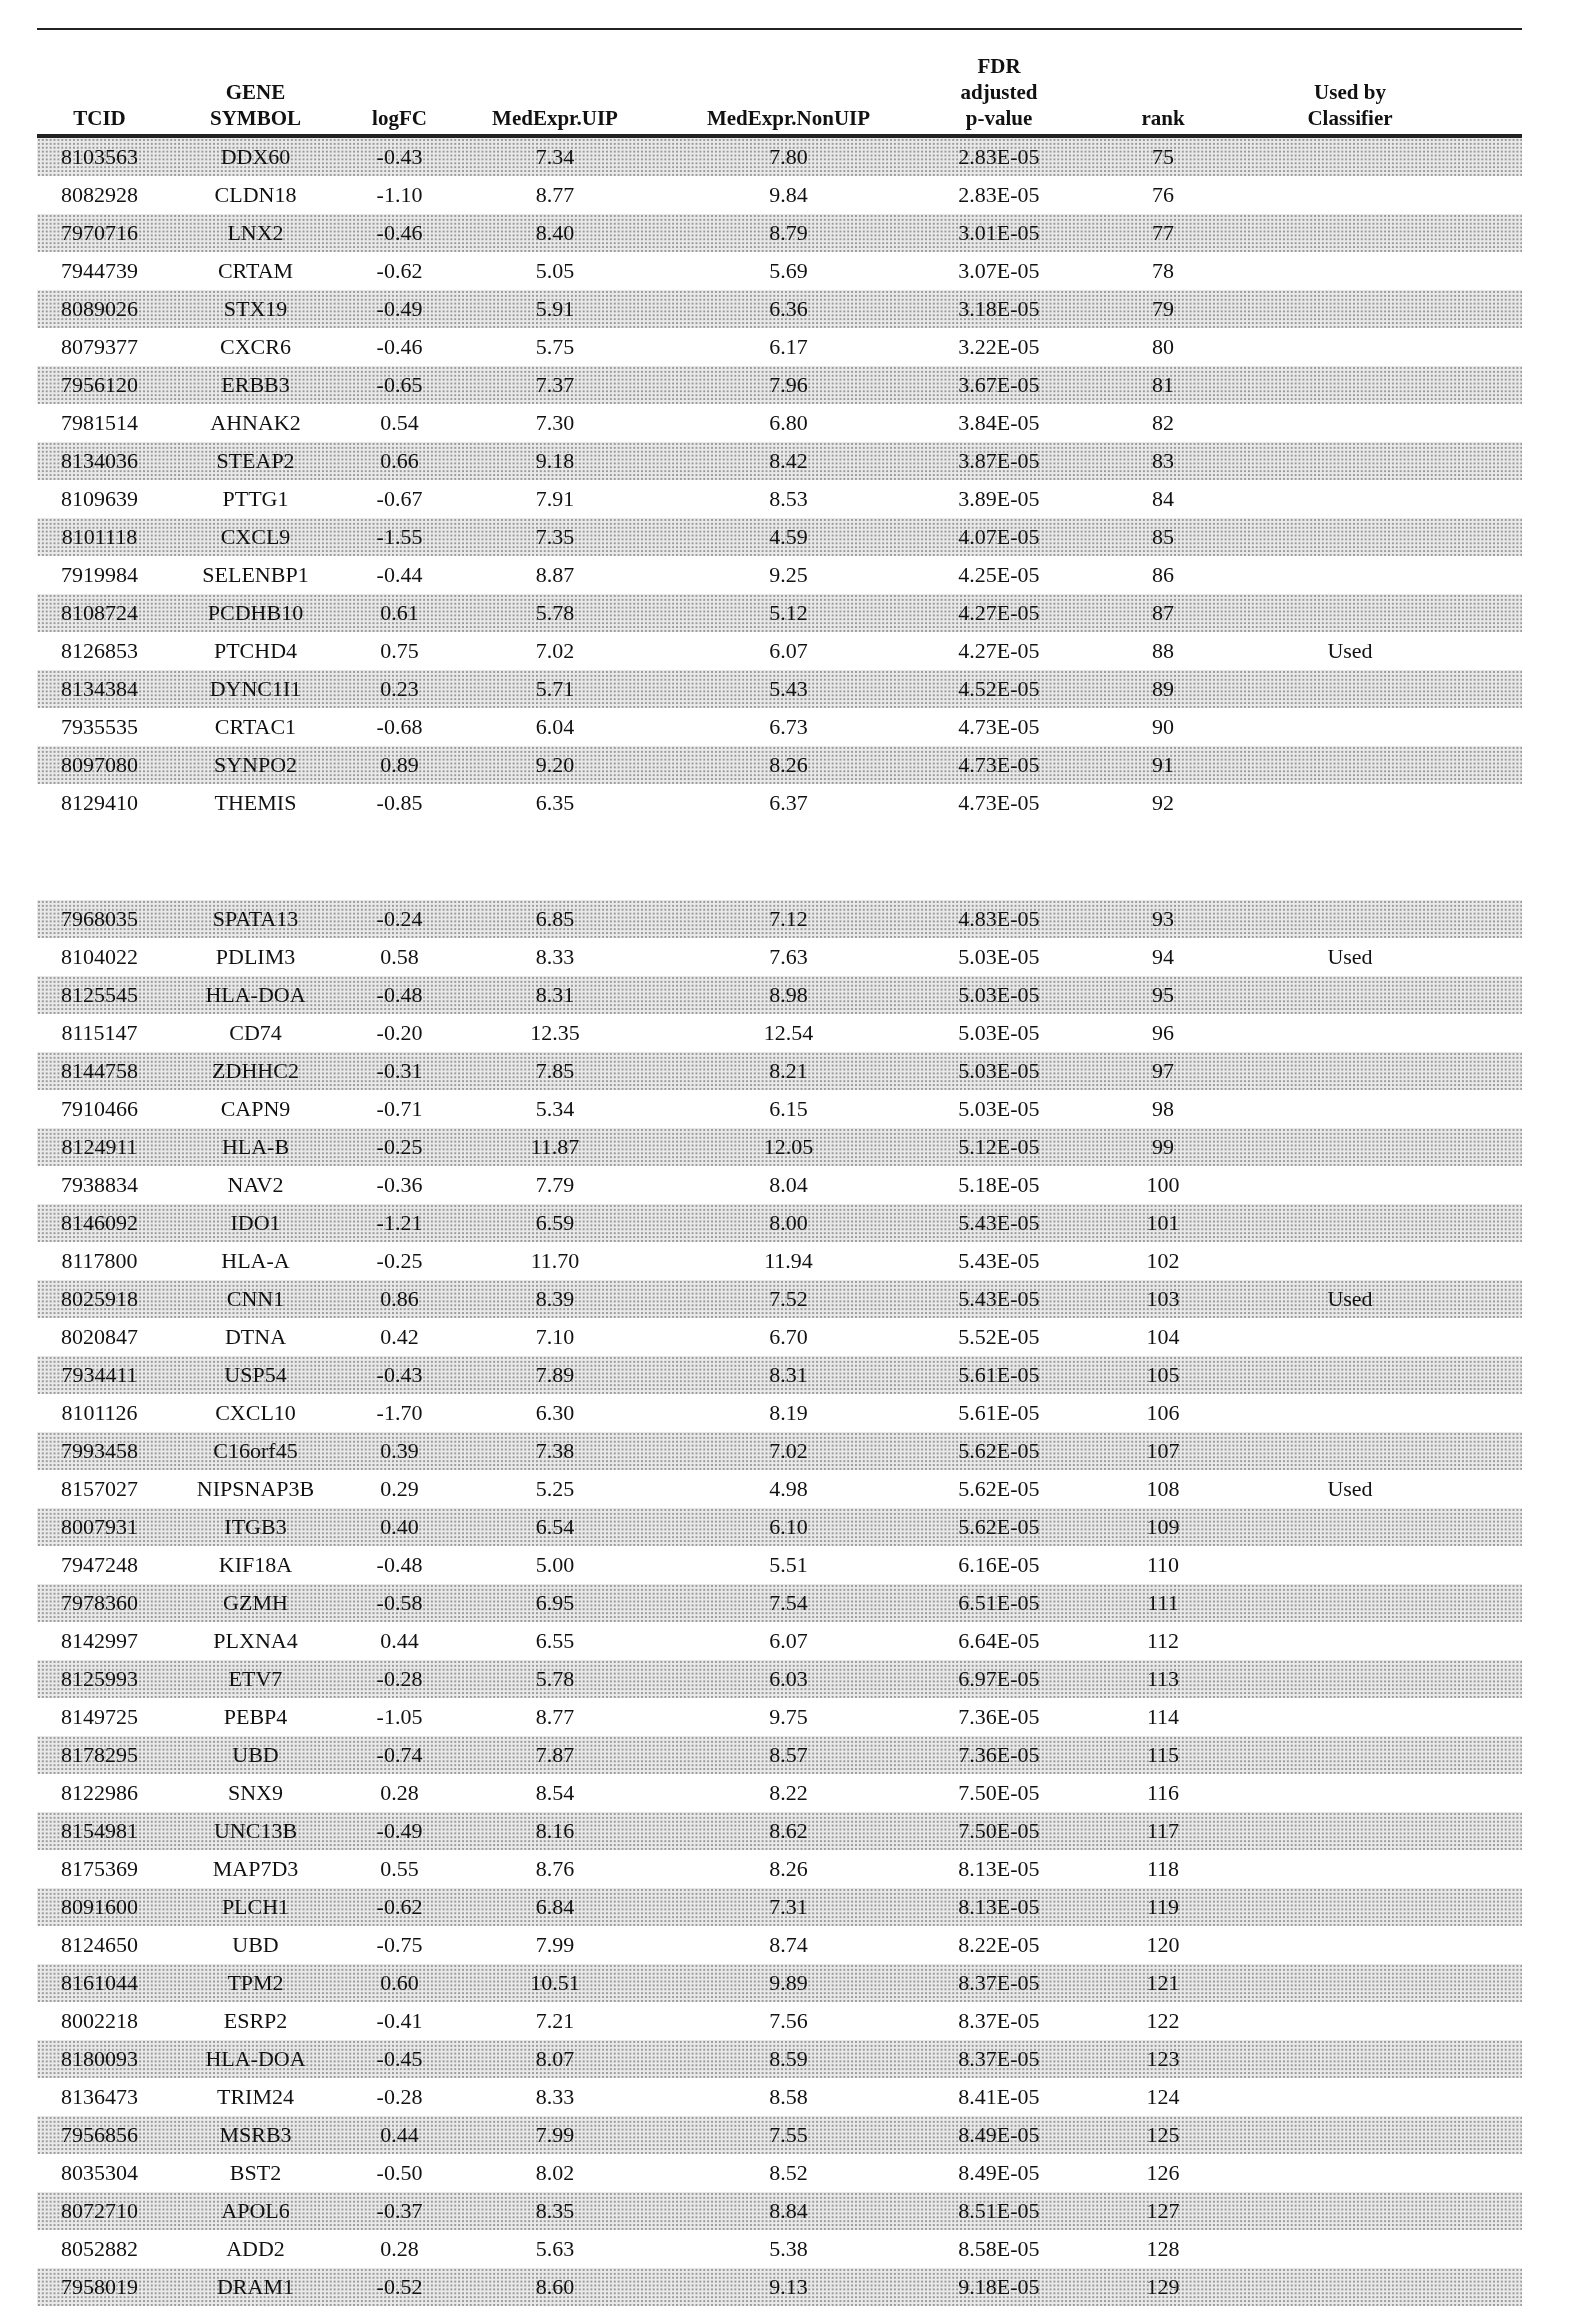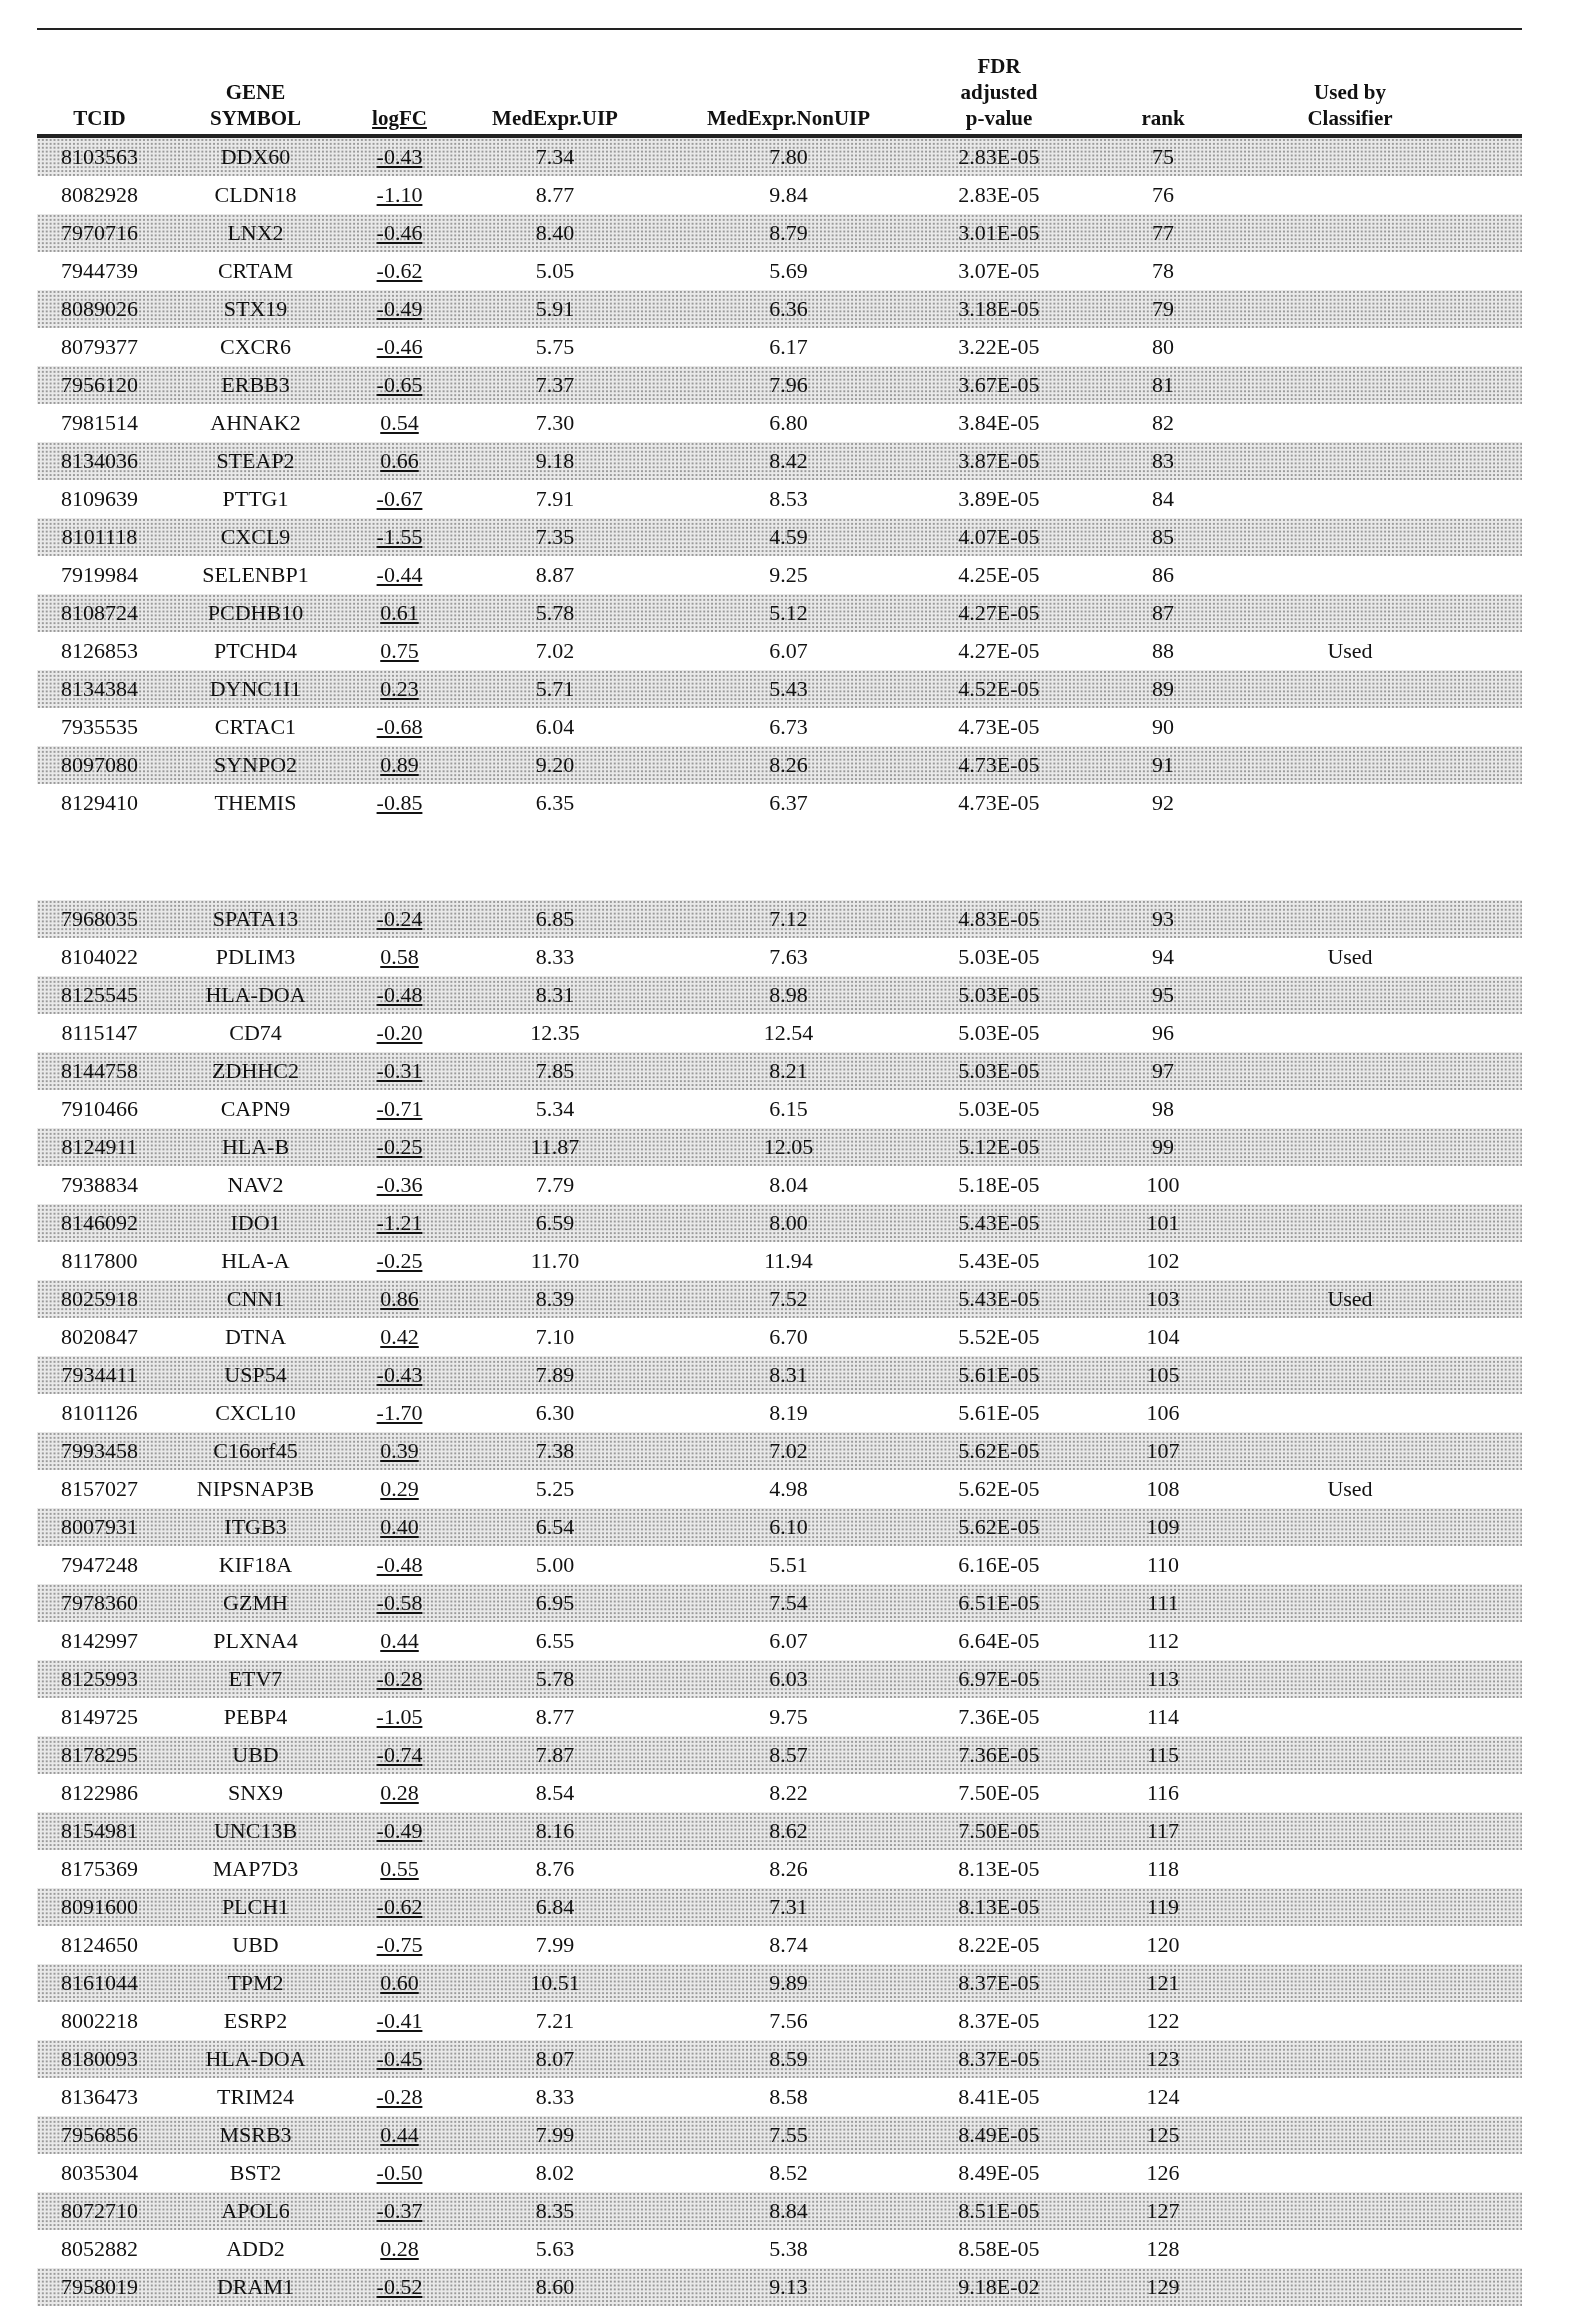--- a/index.html
+++ b/index.html
@@ -13,21 +13,21 @@
   .row { display:flex; align-items:center; height:38px; font-size:22px; }
   .row.shade {
     background-color:#e9e9e9;
     background-image: radial-gradient(#9a9a9a 0.8px, transparent 0.9px);
     background-size:3.9px 3.9px;
   }
   .gap { height:78px; }
   .c { text-align:center; }
   .c0 { width:125px; }
   .c1 { width:187px; }
-  .c2 { width:101px;text-decoration:underline; }
+  .c2 { width:101px; }
   .c3 { width:210px; }
   .c4 { width:257px; }
   .c5 { width:164px; }
   .c6 { width:164px; }
   .c7 { width:210px; }
 </style>
 </head>
 <body>
 
 <div class="wrap">
@@ -606,19 +606,19 @@
         <div class="c c5">8.58E-05</div>
         <div class="c c6">128</div>
         <div class="c c7"></div>
       </div>
       <div class="row shade">
         <div class="c c0">7958019</div>
         <div class="c c1">DRAM1</div>
         <div class="c c2">-0.52</div>
         <div class="c c3">8.60</div>
         <div class="c c4">9.13</div>
-        <div class="c c5">9.18E-02</div>
+        <div class="c c5">9.18E-05</div>
         <div class="c c6">129</div>
         <div class="c c7"></div>
       </div>
     </div>
 </div>
 
 
 </body></html>

